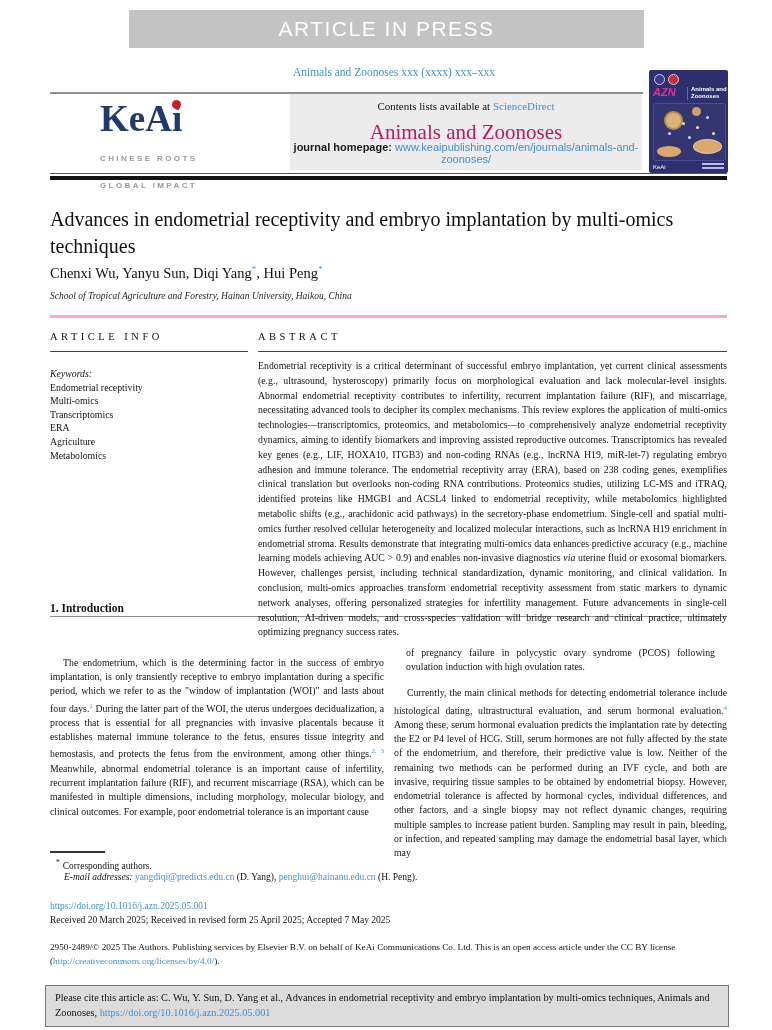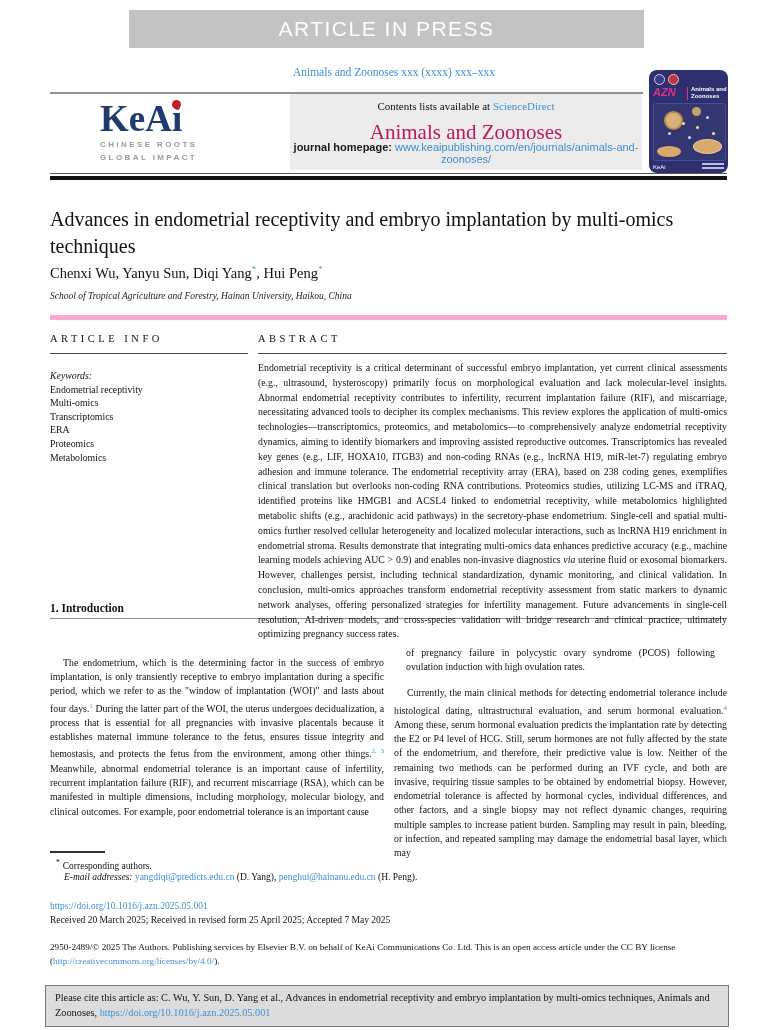--- a/index.html
+++ b/index.html
@@ -23,26 +23,26 @@
   .journal-title{position:absolute;top:26px;left:0;width:100%;text-align:center;font-size:21px;color:#be185d;}
   .homepage-line{position:absolute;bottom:5px;left:0;width:100%;text-align:center;
                  font-family:"Liberation Sans",sans-serif;font-size:11px;}
   .homepage-label{color:#1a1a1a;font-weight:bold;}
 
   .keai{position:absolute;left:100px;top:101px;width:170px;}
   .keai-word{position:relative;display:inline-block;font-size:37px;line-height:36px;
              color:#1e3a6e;font-weight:600;letter-spacing:0px;}
   .keai-dot{position:absolute;right:1px;top:-1px;width:9px;height:9px;border-radius:50%;
             background:#c42127;}
-  .keai-tagline{margin-top:3px;font-family:"Liberation Sans",sans-serif;font-size:8px;
+  .keai-tagline{margin-top:17px;font-family:"Liberation Sans",sans-serif;font-size:8px;
                 font-weight:bold;letter-spacing:2.4px;color:#9a9a9a;line-height:10px;}
 
   
   .cover{position:absolute;left:649px;top:70px;width:79px;height:103px;background:#2e2f6e;
-         border-radius:8px;overflow:hidden;}
+         border-radius:2px;overflow:hidden;}
   .cover-badge1{position:absolute;left:5px;top:4px;width:9px;height:9px;border-radius:50%;
                 border:1.5px solid #cdd2f5;background:#3a3c85;}
   .cover-badge2{position:absolute;left:19px;top:4px;width:9px;height:9px;border-radius:50%;
                 background:#c4303c;border:1.5px solid #e0c8c8;}
   .cover-azn{position:absolute;left:4px;top:17px;font-family:"Liberation Sans",sans-serif;
              font-style:italic;font-weight:bold;font-size:11px;color:#e0318f;line-height:11px;}
   .cover-divider{position:absolute;left:38px;top:17px;width:1px;height:13px;background:#e0318f;}
   .cover-title{position:absolute;left:42px;top:16px;font-family:"Liberation Sans",sans-serif;
                font-weight:bold;font-size:6px;line-height:7px;color:#ffffff;}
   .cover-art{position:absolute;left:4px;top:33px;width:71px;height:56px;background:#343672;
@@ -66,21 +66,21 @@
   .thick-rule{position:absolute;left:50px;top:176px;width:677px;height:4px;background:#121212;}
 
   
   .art-title{position:absolute;left:50px;top:206px;width:630px;font-size:20px;line-height:27px;color:#111;}
   .authors{position:absolute;left:50px;top:264px;width:650px;font-size:14.5px;color:#111;}
   .sup-mark{color:#39a0d4;font-size:9px;vertical-align:super;}
   .affiliation{position:absolute;left:50px;top:291px;width:650px;font-style:italic;font-size:9.5px;color:#222;}
 
   
   .ia-section{position:absolute;left:50px;top:315px;width:677px;height:298px;
-              border-top:5px solid #f9a8d4;border-bottom:1px solid #8f8f8f;}
+              border-top:3px solid #f9a8d4;border-bottom:1px solid #8f8f8f;}
   .ia-col-info{position:absolute;left:0;top:0;width:198px;height:100%;}
   .ia-col-abs{position:absolute;left:208px;top:0;width:469px;height:100%;}
   .ia-heading{padding-top:13px;font-size:10.5px;letter-spacing:3.5px;color:#111;}
   .ia-underline{margin-top:9px;height:1px;background:#444;}
   .keywords{margin-top:15px;font-size:9.8px;line-height:13.6px;color:#111;}
   .kw-label{font-style:italic;}
   .abstract-text{margin-top:7px;font-size:9.8px;line-height:14.8px;text-align:justify;color:#111;}
   .it{font-style:italic;}
 
   
@@ -172,21 +172,21 @@
   <div class="ia-section">
     <div class="ia-col-info">
       <div class="ia-heading">ARTICLE INFO</div>
       <div class="ia-underline"></div>
       <div class="keywords">
         <div class="kw-label">Keywords:</div>
         <div>Endometrial receptivity</div>
         <div>Multi-omics</div>
         <div>Transcriptomics</div>
         <div>ERA</div>
-        <div>Proteomics</div>
+        <div>Agriculture</div>
         <div>Metabolomics</div>
       </div>
     </div>
     <div class="ia-col-abs">
       <div class="ia-heading">ABSTRACT</div>
       <div class="ia-underline"></div>
       <div class="abstract-text">
         <span>Endometrial receptivity is a critical determinant of successful embryo implantation, yet current clinical assessments (e.g., ultrasound, hysteroscopy) primarily focus on morphological evaluation and lack molecular-level insights. Abnormal endometrial receptivity contributes to infertility, recurrent implantation failure (RIF), and miscarriage, necessitating advanced tools to decipher its complex mechanisms. This review explores the application of multi-omics technologies—transcriptomics, proteomics, and metabolomics—to comprehensively analyze endometrial receptivity dynamics, aiming to identify biomarkers and improving assisted reproductive outcomes. Transcriptomics has revealed key genes (e.g., LIF, HOXA10, ITGB3) and non-coding RNAs (e.g., lncRNA H19, miR-let-7) regulating embryo adhesion and immune tolerance. The endometrial receptivity array (ERA), based on 238 coding genes, exemplifies clinical translation but overlooks non-coding RNA contributions. Proteomics studies, utilizing LC-MS and iTRAQ, identified proteins like HMGB1 and ACSL4 linked to endometrial receptivity, while metabolomics highlighted metabolic shifts (e.g., arachidonic acid pathways) in the secretory-phase endometrium. Single-cell and spatial multi-omics further resolved cellular heterogeneity and localized molecular interactions, such as lncRNA H19 enrichment in endometrial stroma. Results demonstrate that integrating multi-omics data enhances predictive accuracy (e.g., machine learning models achieving AUC &gt; 0.9) and enables non-invasive diagnostics </span><span class="it">via</span><span> uterine fluid or exosomal biomarkers. However, challenges persist, including technical standardization, dynamic monitoring, and clinical validation. In conclusion, multi-omics approaches transform endometrial receptivity assessment from static markers to dynamic network analyses, offering personalized strategies for infertility management. Future advancements in single-cell resolution, AI-driven models, and cross-species validation will bridge research and clinical practice, ultimately optimizing pregnancy success rates.</span>
       </div>
     </div>

